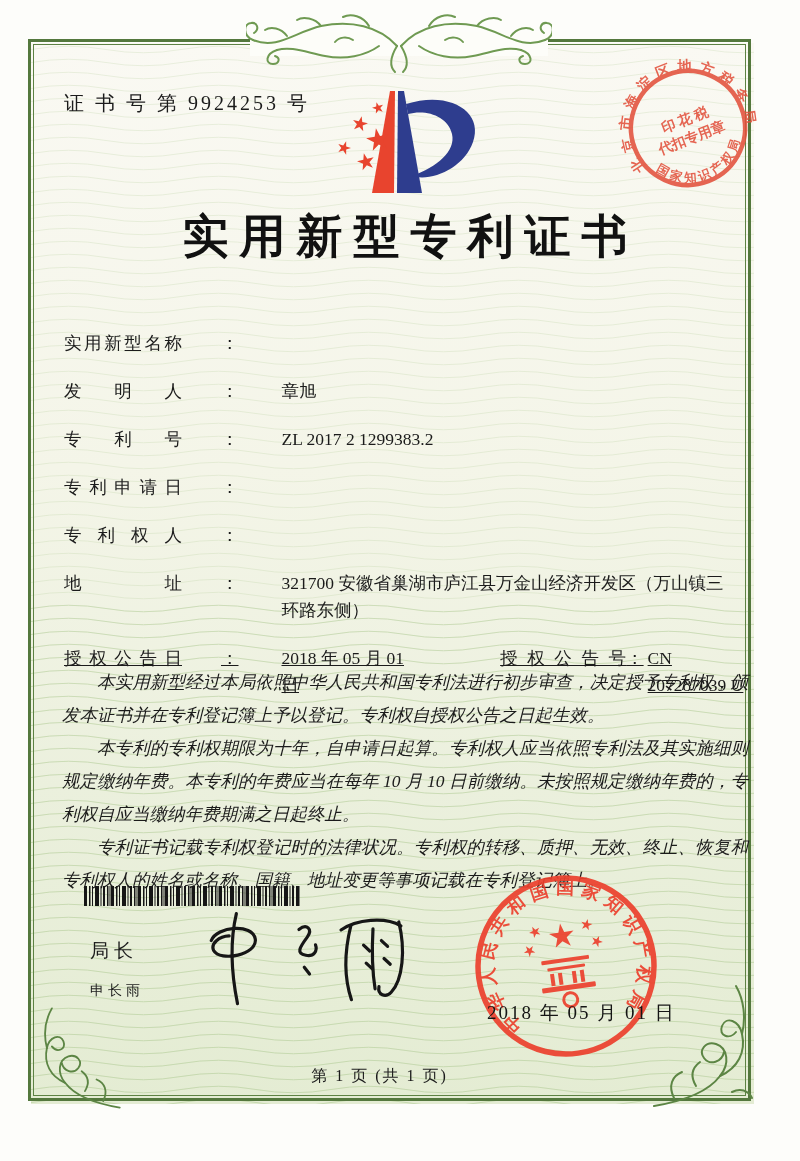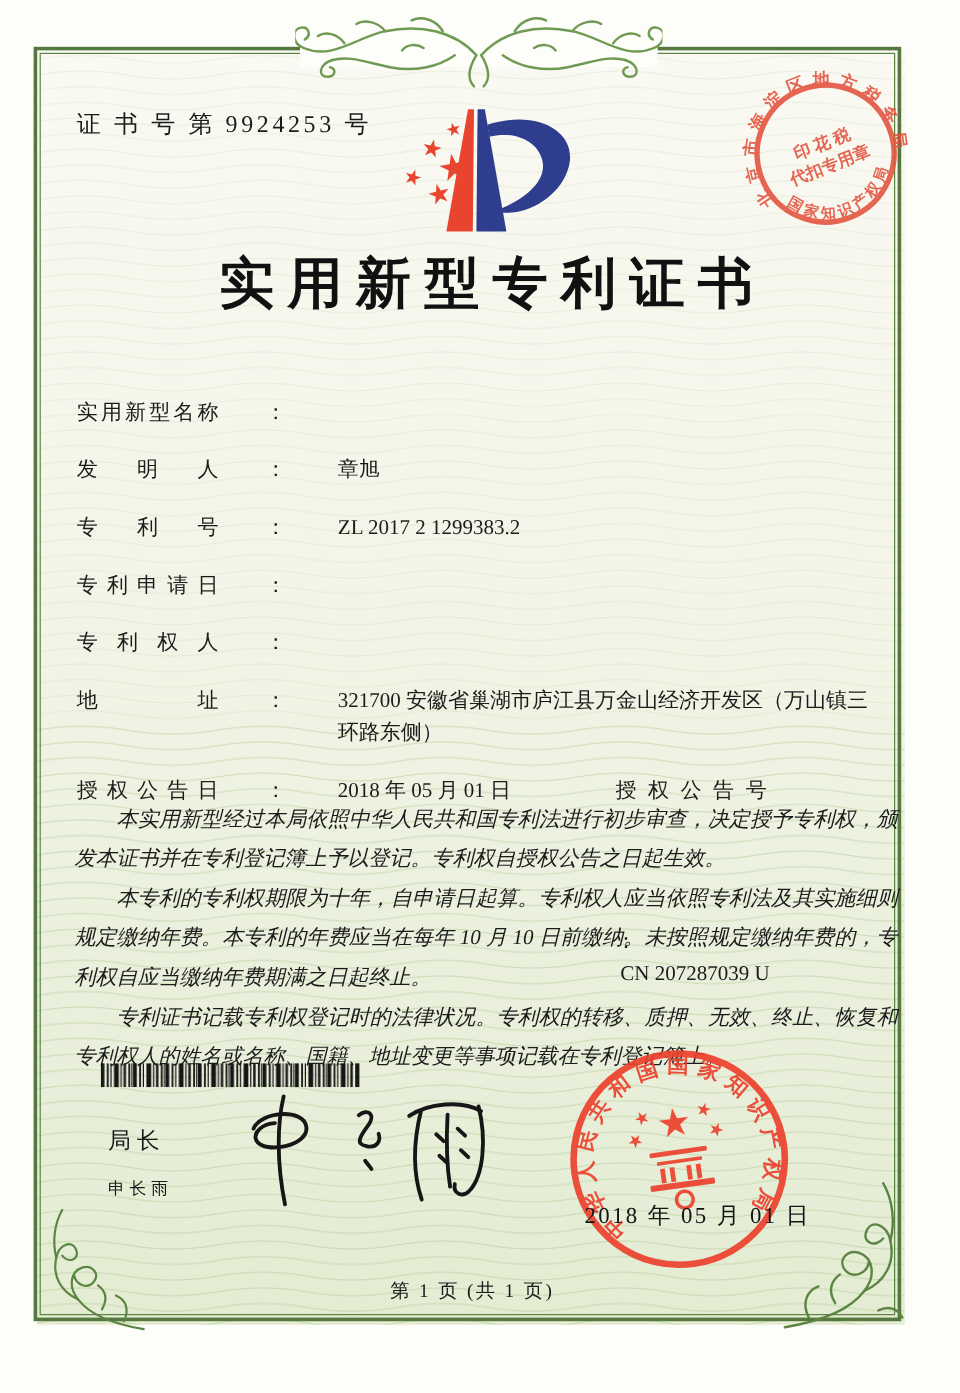--- a/index.html
+++ b/index.html
@@ -30,32 +30,32 @@
   }
   .fields{left:64px;top:330px;width:684px;font-size:17.5px;}
   .field-row{margin-bottom:21px;line-height:27px;display:flex;align-items:flex-start;gap:39px;}
   .f-label{
     display:inline-block;width:118px;flex:0 0 118px;
     text-align:justify;text-align-last:justify;
   }
   .f-colon{flex:0 0 auto;}
   .f-value{margin-left:4px;}
   .addr-value{max-width:455px;}
-  .auth-row{display:flex;align-items:flex-start;margin-bottom:0;}
-  .auth-right{margin-left:48px;display:flex;flex-direction:column;}
+  .auth-row{display:flex;align-items:flex-start;margin-bottom:0;text-decoration:underline;}
+  .auth-right{margin-left:48px;display:flex;}
   .auth-right .f-label{width:126px;flex:0 0 126px;}
   .paragraphs{left:62px;top:666px;width:686px;font-size:17.5px;line-height:33px;text-align:justify;}
   .paragraphs p{margin:0;text-indent:2em;font-style:italic;}
   .barcode{left:84px;top:886px;}
   .sig-title{left:90px;top:938px;font-size:19px;letter-spacing:5px;}
   .sig-name{left:90px;top:982px;font-size:14px;letter-spacing:4px;}
   .signature-svg{left:196px;top:903px;transform:rotate(-2deg);}
   .seal-svg{left:456px;top:856px;}
   .seal-date{left:487px;top:1000px;font-size:19px;letter-spacing:2px;color:#141414;z-index:6;}
-  .footer{left:32px;top:1066px;width:723px;text-align:center;font-size:16px;letter-spacing:2px;}
+  .footer{left:18px;top:1066px;width:723px;text-align:center;font-size:16px;letter-spacing:2px;}
   .tax-stamp{left:608px;top:48px;transform:rotate(-21deg);}
   .logo{left:322px;top:88px;}
   .top-ornament{left:246px;top:6px;}
   .corner-orn-r{left:644px;top:980px;}
   .corner-orn-l{left:32px;top:1002px;transform:scaleX(-1);}
 </style>
 </head>
 <body>
 
 <div class="page">

